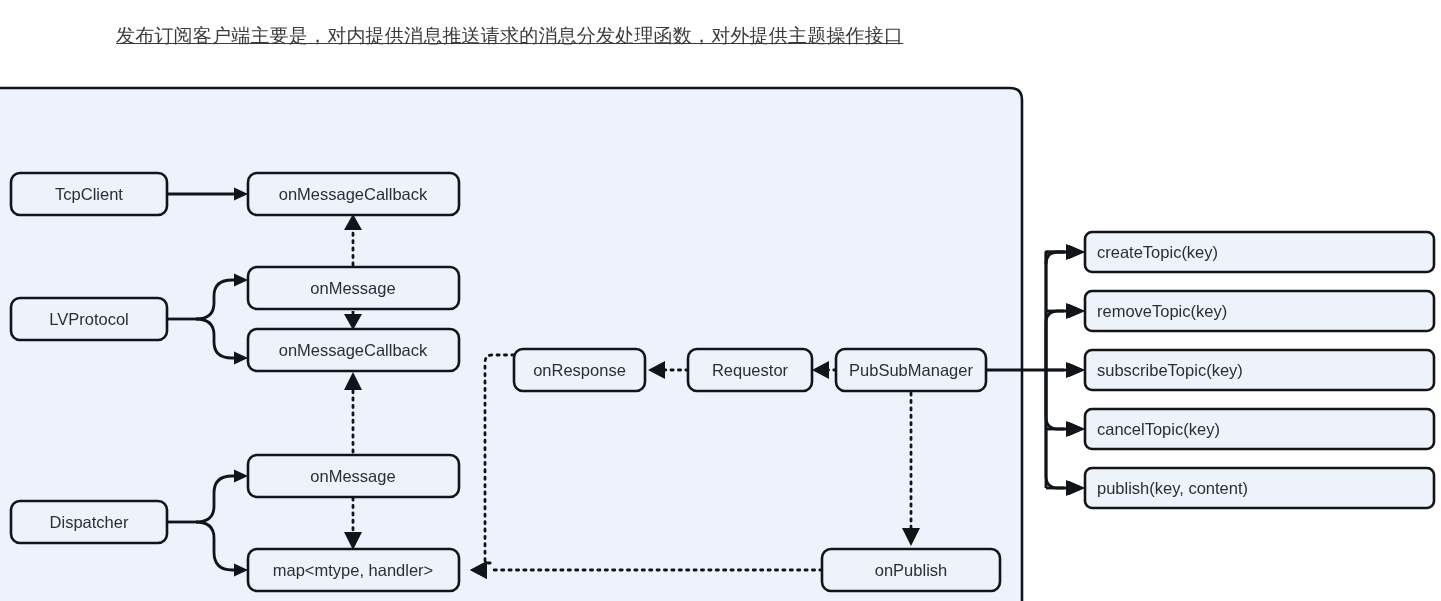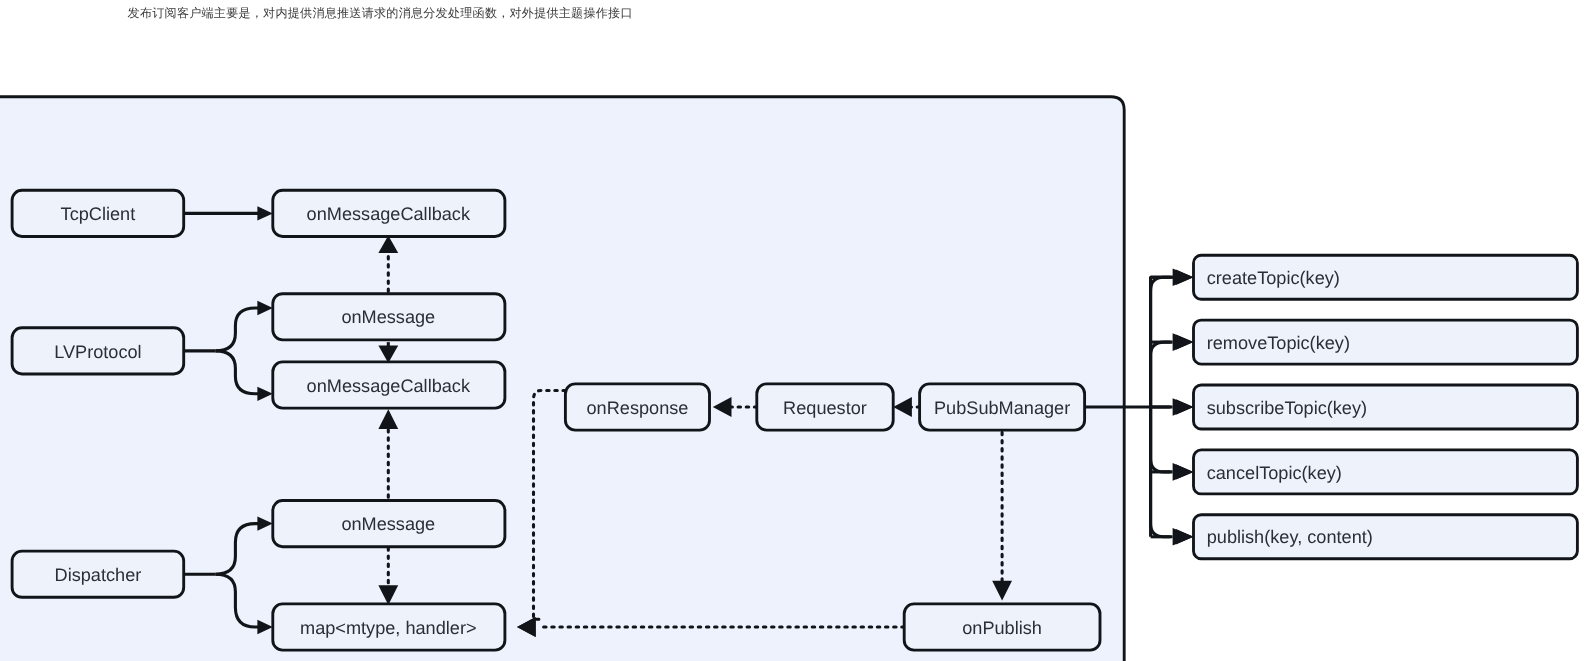--- a/index.html
+++ b/index.html
@@ -10,25 +10,26 @@
   body {
     width: 1441px;
     height: 601px;
     position: relative;
     overflow: hidden;
     font-family: "Liberation Sans", sans-serif;
   }
   #caption {
     position: absolute;
     left: 116px;
-    top: 4px;
-    font-size: 11px;
+    top: 23px;
+    font-size: 19px;
     color: #3a3a3a;
     letter-spacing: 0.2px;
     white-space: nowrap;
+    text-decoration: underline;
   }
   #diagram {
     position: absolute;
     left: 0;
     top: 0;
     width: 1441px;
     height: 601px;
   }
   .node-rect {
     fill: #eef2fb;

